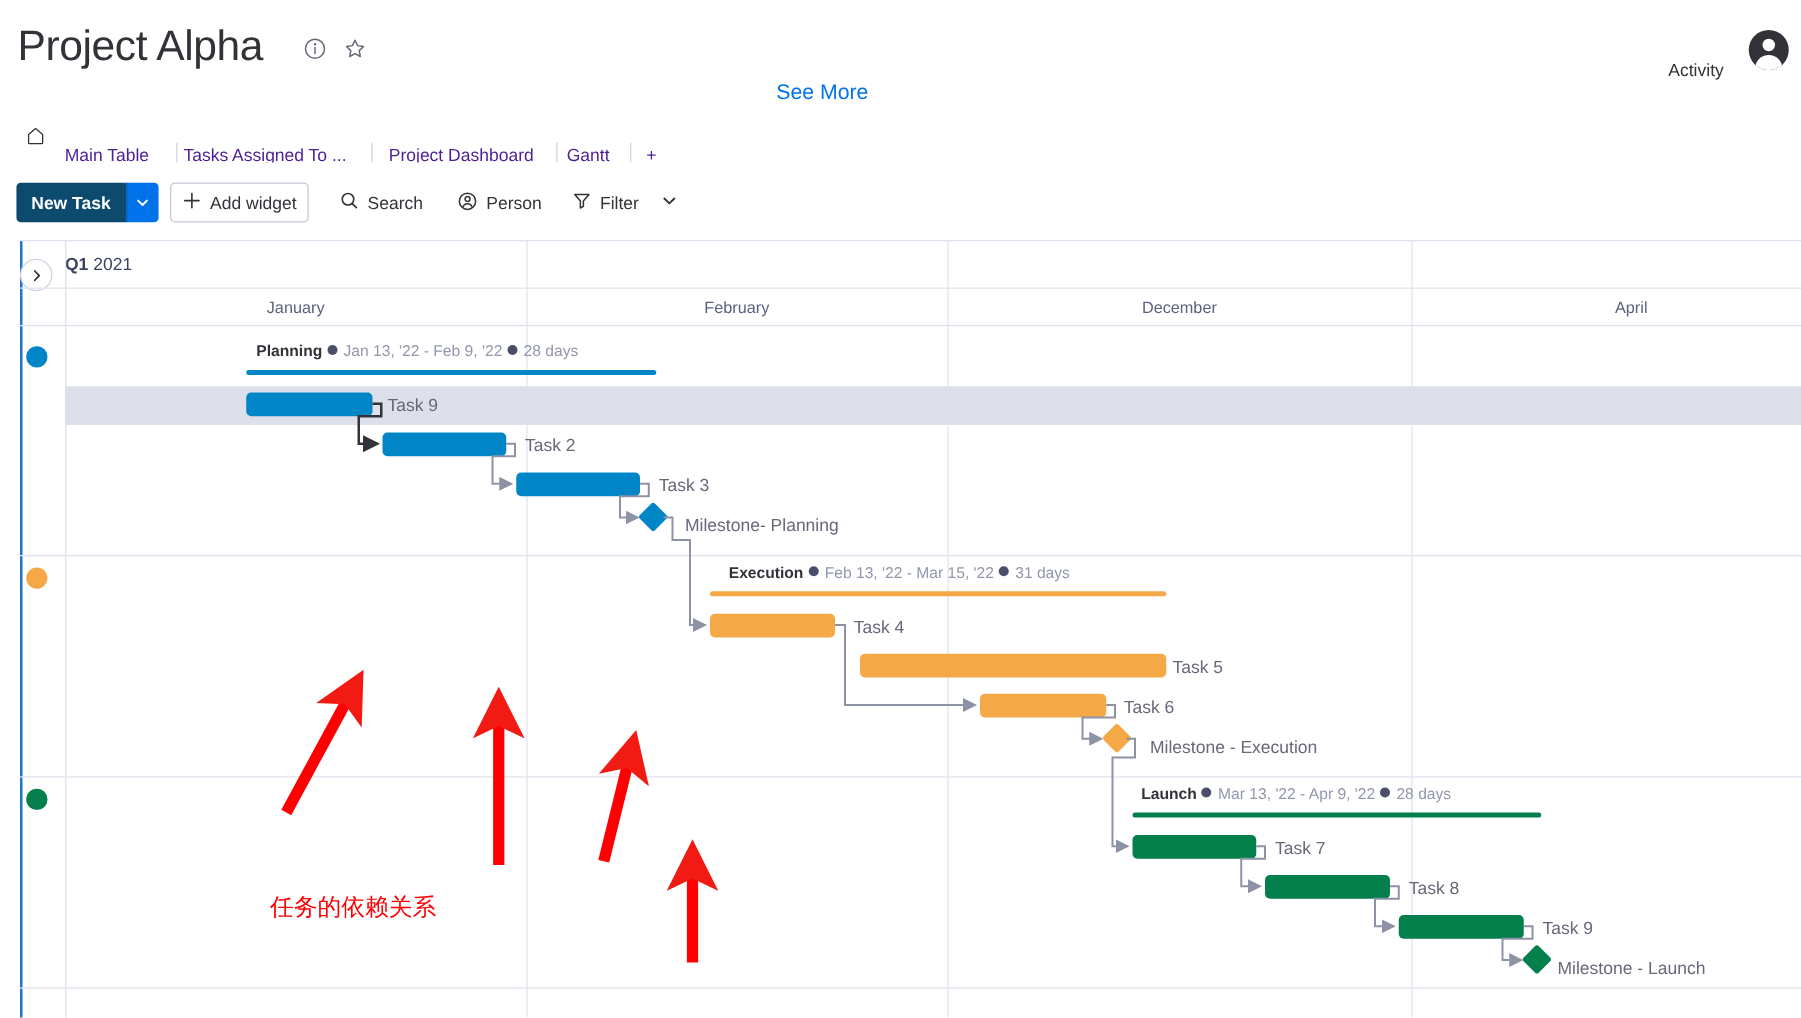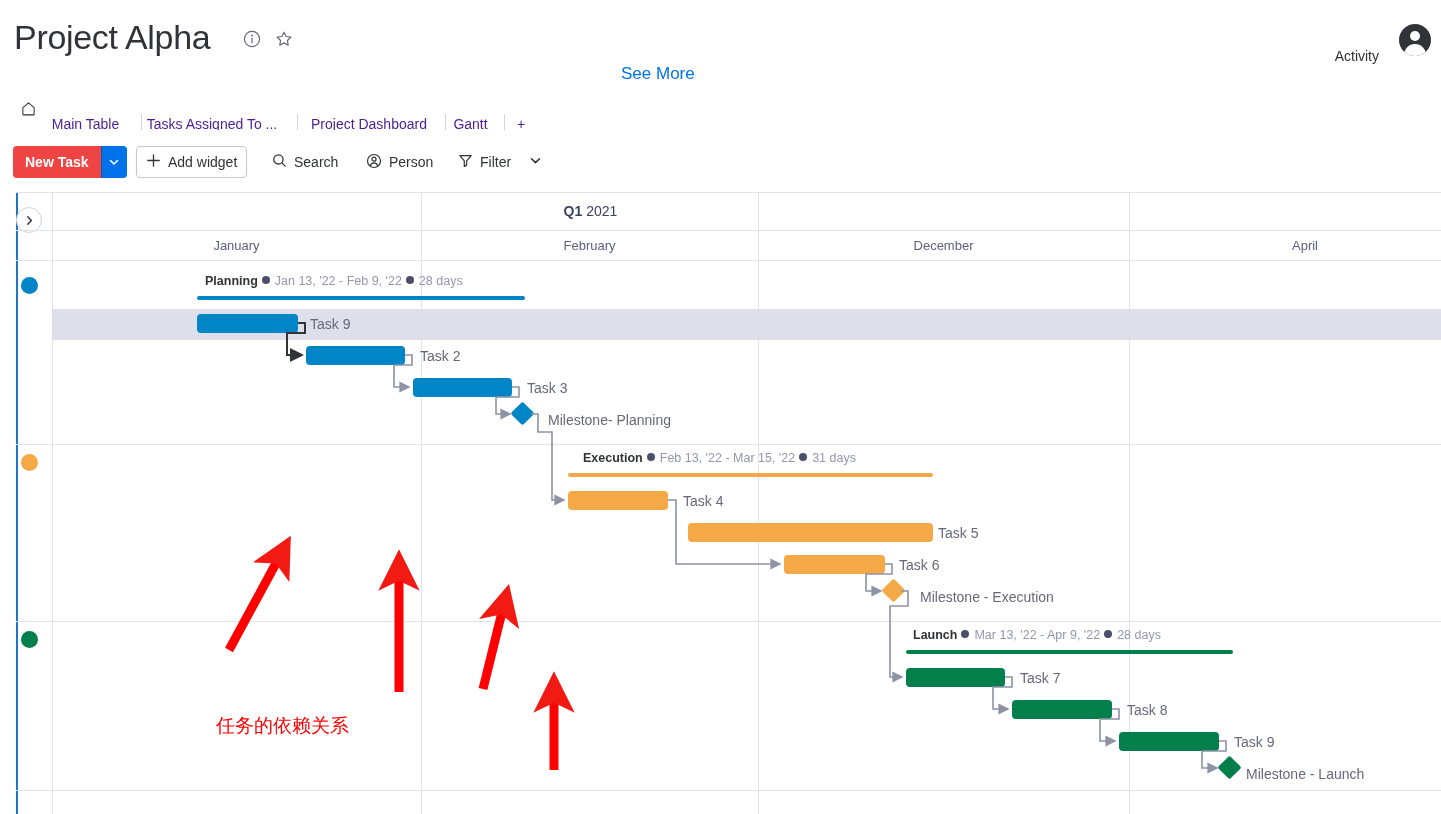--- a/index.html
+++ b/index.html
@@ -40,42 +40,42 @@
             clip-path:polygon(50% 0%,100% 25%,100% 75%,50% 100%,0% 75%,0% 25%);
             background:#e6e9ef; }
   .hexicon > span{ position:relative; z-index:2; width:19px;height:22px;
             clip-path:polygon(50% 0%,100% 25%,100% 75%,50% 100%,0% 75%,0% 25%);
             background:#fff; display:flex;align-items:center;justify-content:center; }
 
   
   #toolbar{ position:absolute; left:0; top:130px; width:1441px; height:62px; background:#fff; }
   #new-task-btn{ position:absolute; left:13px; top:16px; height:32px; display:flex; border-radius:4px;
                  overflow:hidden; cursor:pointer; }
-  #new-task-main{ background:#ef4444; color:#fff; font-size:14px; font-weight:600; padding:0 12px;
+  #new-task-main{ background:#0c4a6e; color:#fff; font-size:14px; font-weight:600; padding:0 12px;
                   display:flex; align-items:center; }
   #new-task-caret{ background:#0073ea; width:26px; display:flex; align-items:center;justify-content:center;
                    border-left:1px solid #0060b9; }
   .tbtn{ position:absolute; top:16px; height:32px; display:flex; align-items:center; gap:7px;
          font-size:14px; color:#323338; cursor:pointer; padding:0 9px; border-radius:4px; }
   #add-widget-btn{ left:136px; border:1px solid #c3c6d4; }
 
   
   #gantt{ position:absolute; left:0; top:192px; width:1441px; height:622px; background:#fff; }
   #left-rail-line{ position:absolute; left:16px; top:0; width:2px; height:622px; background:#1f76c2; }
   #rail-col-line{ position:absolute; left:52px; top:0; width:1px; height:622px; background:#e6e9ef; }
   #collapse-btn{ position:absolute; left:16px; top:15px; width:26px; height:26px; border-radius:50%;
                  border:1px solid #d0d4e4; background:#fff; display:flex; align-items:center;
                  justify-content:center; cursor:pointer; }
   .group-dot{ position:absolute; left:21px; width:17px; height:17px; border-radius:50%; }
 
   .hline{ position:absolute; left:16px; height:1px; background:#e0e3ed; width:1425px; }
   .vline{ position:absolute; top:0; width:1px; background:#e0e3ed; }
 
   #q-header{ position:absolute; left:52px; top:0; height:38px; width:1077px;
-             display:flex; align-items:center; justify-content:center;
+             display:flex; align-items:center; justify-content:flex-start;
              font-size:14px; color:#3c4260; }
   #q-header b{ font-weight:700; margin-right:4px; }
   .month-cell{ position:absolute; top:38px; height:30px; display:flex; align-items:center;
                justify-content:center; font-size:13px; color:#5c5f7e; }
 
   .glabel{ position:absolute; font-size:12.5px; color:#9397ad; white-space:nowrap; }
   .glabel b{ color:#323338; font-weight:700; }
   .glabel .dot{ display:inline-block; width:8px;height:8px;border-radius:50%;background:#4b4e69;
                 margin:0 5px 0 4px; vertical-align:1px;}
   .gbar{ position:absolute; height:4px; border-radius:2px; }

